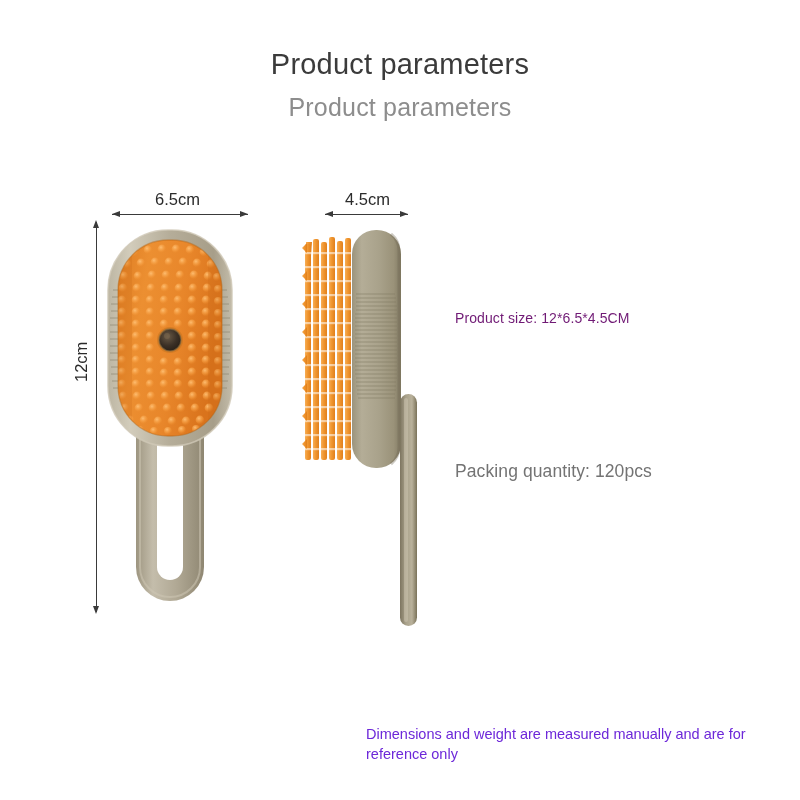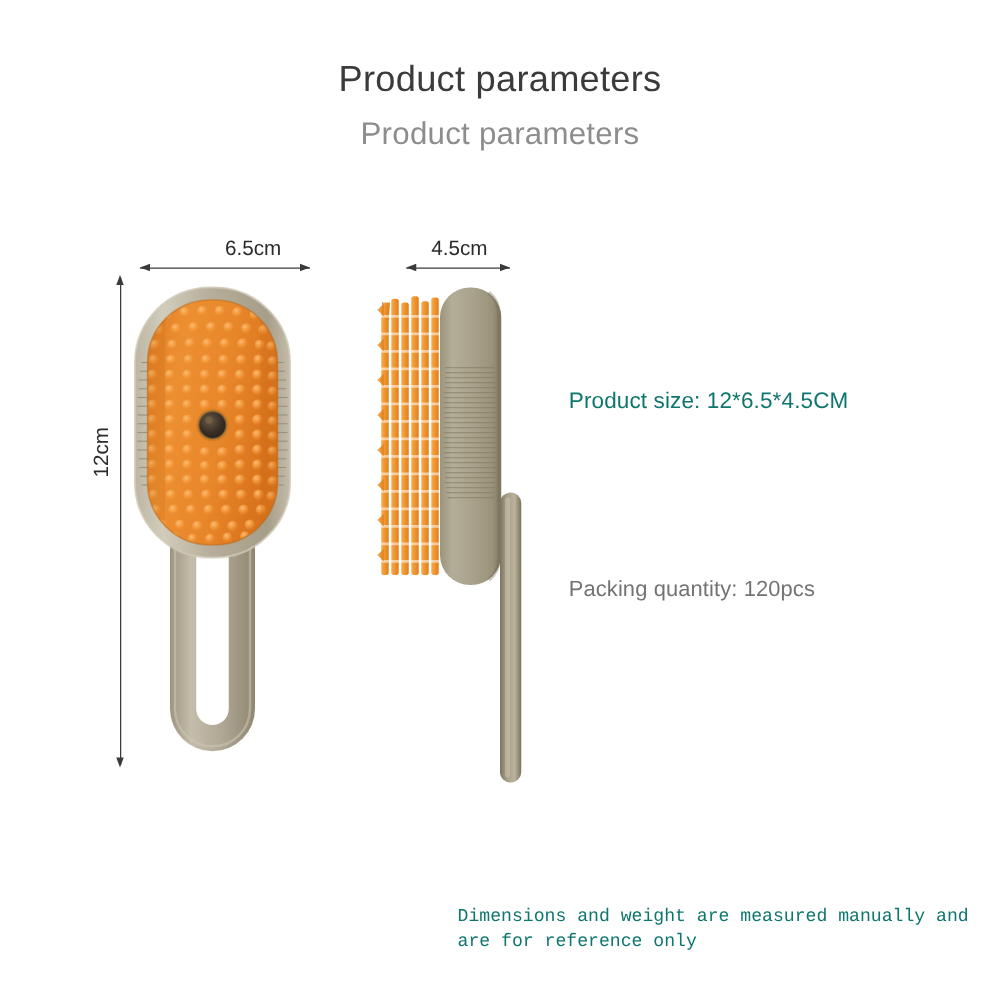--- a/index.html
+++ b/index.html
@@ -44,53 +44,52 @@
     text-align: center;
     font-size: 25px;
     color: #8d8d8d;
     letter-spacing: 0.2px;
     font-weight: 400;
   }
 
   
   .spec {
     position: absolute;
-    color: #0f766e;
-    font-size: 18px;
+    color: #701a75;
+    font-size: 14px;
     white-space: nowrap;
     letter-spacing: 0.1px;
   }
   .spec-1 { left: 455px; top: 310px; }
   .spec-2 { left: 455px; top: 384px; }
   .spec-3 {
     left: 455px;
     top: 461px;
     font-size: 17.5px;
     color: #737373;
   }
 
   .footnote {
     position: absolute;
     left: 366px;
     top: 724px;
     width: 420px;
     font-size: 14.5px;
     line-height: 20px;
-    color: #0f766e;
-    font-family: Liberation Mono, monospace;
+    color: #6d28d9;
   }
 
   
   .dim-label {
     position: absolute;
     font-size: 16.5px;
     color: #2b2b2b;
     white-space: nowrap;
   }
-  .dim-w1 { left: 155px; top: 190px; margin-left: 25px; }
+  .dim-w1 { left: 155px; top: 190px; }
   .dim-w2 { left: 345px; top: 190px; text-align: right; }
   .dim-h {
     left: 72px;
     top: 382px;
     transform: rotate(-90deg);
     transform-origin: left top;
   }
 
   .dim-line-h {
     position: absolute;

